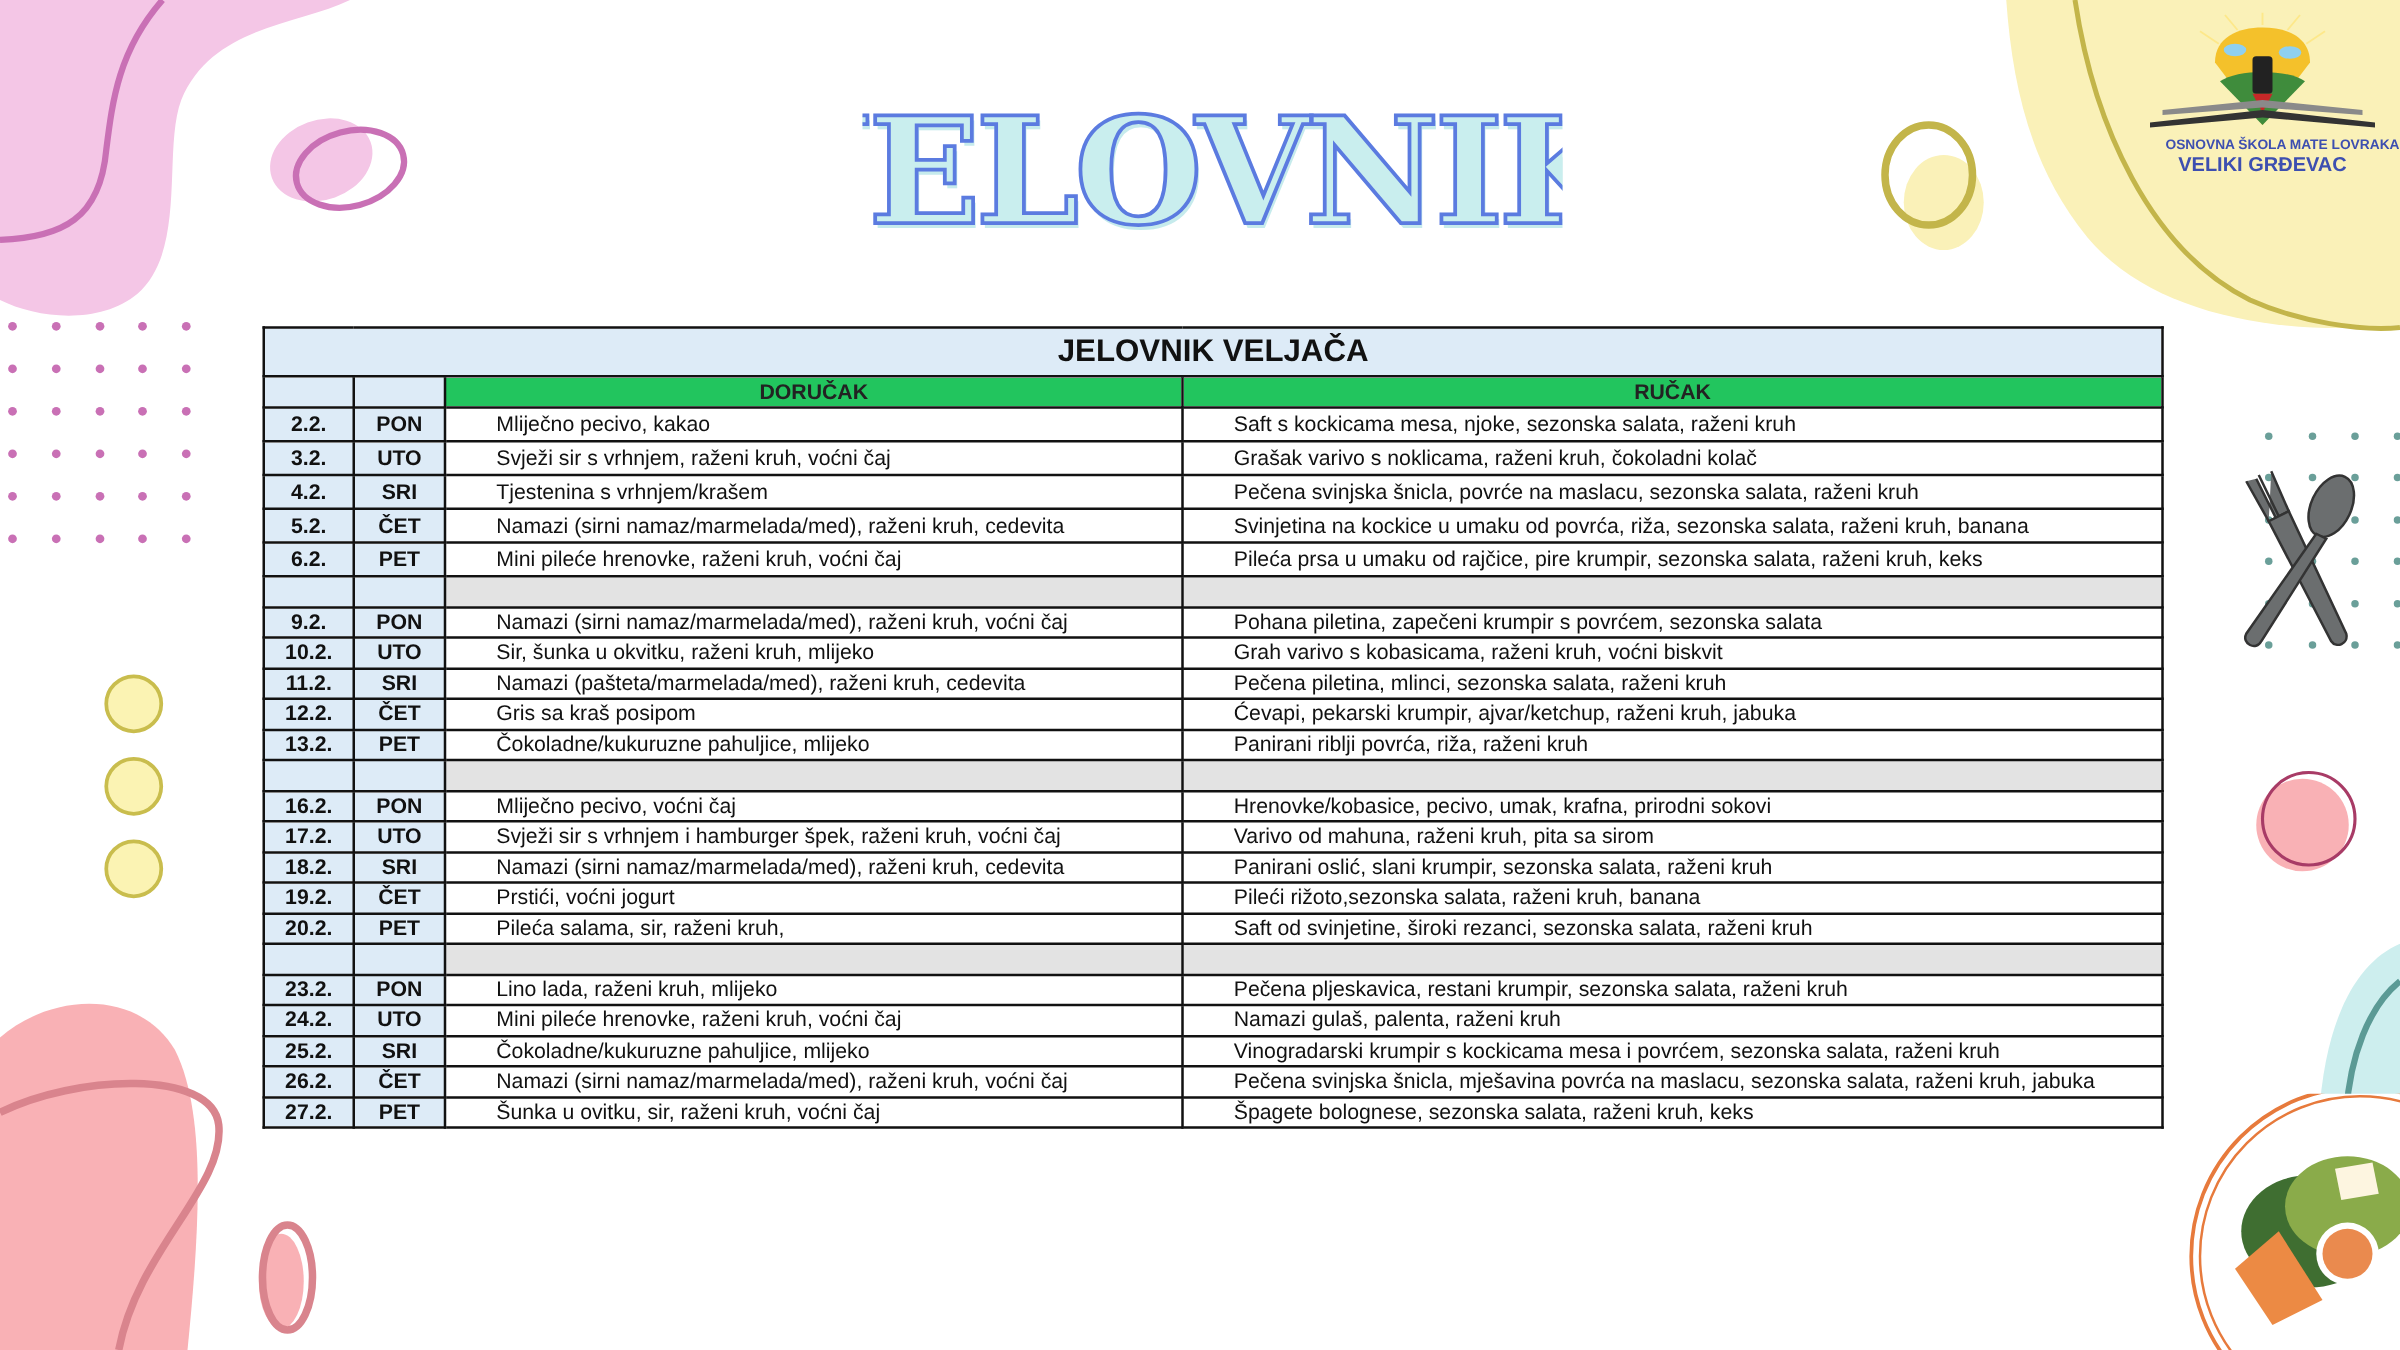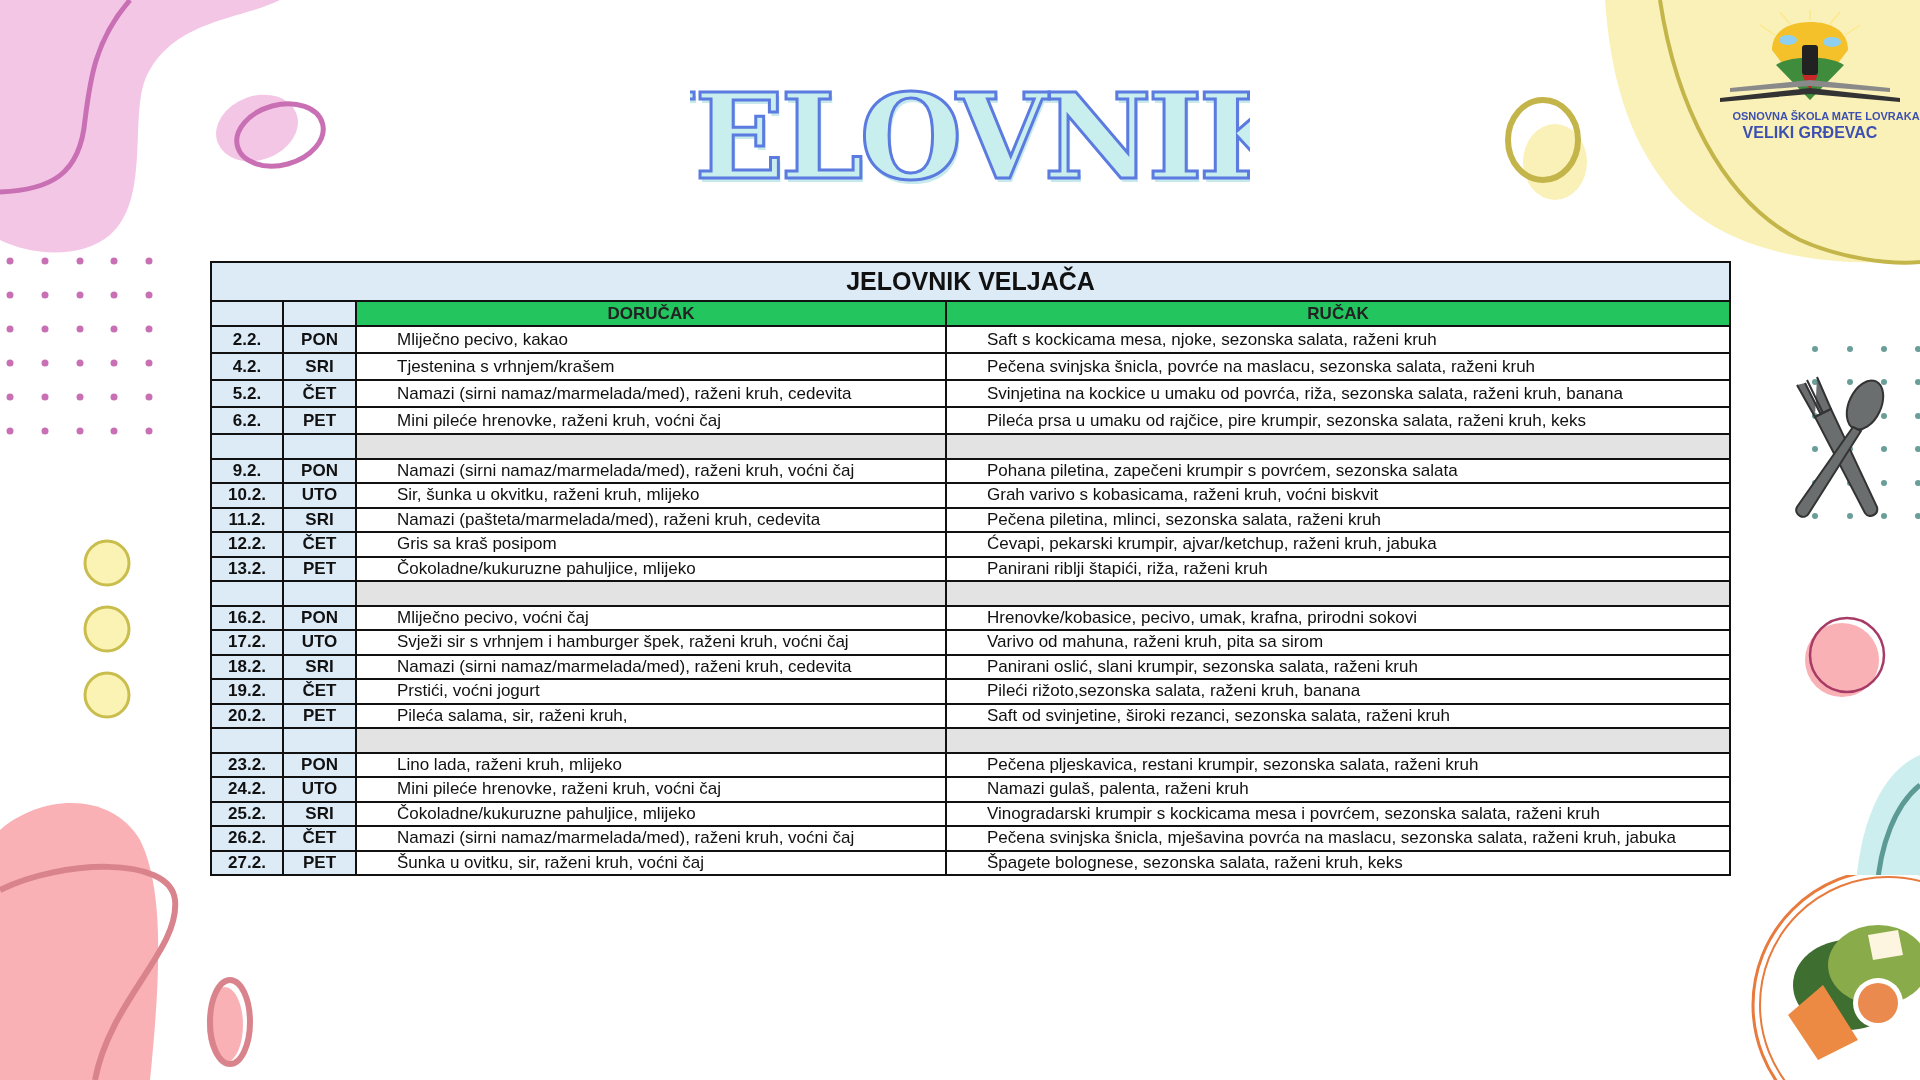--- a/index.html
+++ b/index.html
@@ -187,20 +187,26 @@
       <td class="hdr-meal">DORUČAK</td>
       <td class="hdr-meal">RUČAK</td>
     </tr>
   <tr class="w1">
         <td class="date-cell">2.2.</td>
         <td class="day-cell">PON</td>
         <td class="meal-cell">Mliječno pecivo, kakao</td>
         <td class="meal-cell">Saft s kockicama mesa, njoke, sezonska salata, raženi kruh</td>
       </tr>
       <tr class="w1">
+        <td class="date-cell">3.2.</td>
+        <td class="day-cell">UTO</td>
+        <td class="meal-cell">Svježi sir s vrhnjem, raženi kruh, voćni čaj</td>
+        <td class="meal-cell">Grašak varivo s noklicama, raženi kruh, čokoladni kolač</td>
+      </tr>
+      <tr class="w1">
         <td class="date-cell">4.2.</td>
         <td class="day-cell">SRI</td>
         <td class="meal-cell">Tjestenina s vrhnjem/krašem</td>
         <td class="meal-cell">Pečena svinjska šnicla, povrće na maslacu, sezonska salata, raženi kruh</td>
       </tr>
       <tr class="w1">
         <td class="date-cell">5.2.</td>
         <td class="day-cell">ČET</td>
         <td class="meal-cell">Namazi (sirni namaz/marmelada/med), raženi kruh, cedevita</td>
         <td class="meal-cell">Svinjetina na kockice u umaku od povrća, riža, sezonska salata, raženi kruh, banana</td>
@@ -238,21 +244,21 @@
       <tr class="wx">
         <td class="date-cell">12.2.</td>
         <td class="day-cell">ČET</td>
         <td class="meal-cell">Gris sa kraš posipom</td>
         <td class="meal-cell">Ćevapi, pekarski krumpir, ajvar/ketchup, raženi kruh, jabuka</td>
       </tr>
       <tr class="wx">
         <td class="date-cell">13.2.</td>
         <td class="day-cell">PET</td>
         <td class="meal-cell">Čokoladne/kukuruzne pahuljice, mlijeko</td>
-        <td class="meal-cell">Panirani riblji štapići, riža, raženi kruh</td>
+        <td class="meal-cell">Panirani riblji povrća, riža, raženi kruh</td>
       </tr>
       <tr class="sep">
         <td class="date-cell"></td>
         <td class="day-cell"></td>
         <td class="meal-cell"></td>
         <td class="meal-cell"></td>
       </tr>
       <tr class="wx">
         <td class="date-cell">16.2.</td>
         <td class="day-cell">PON</td>

